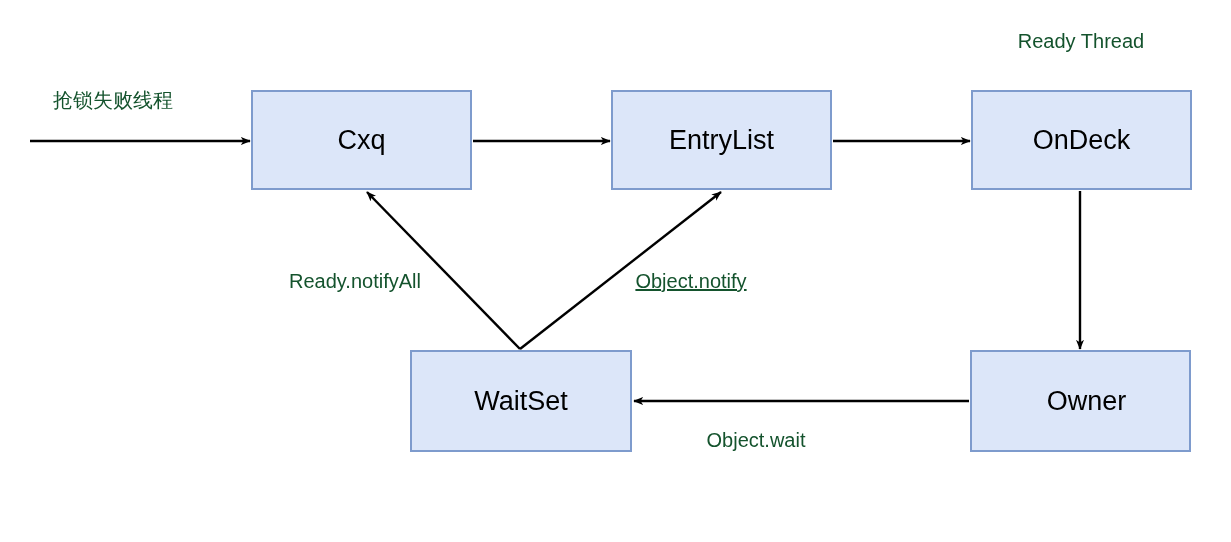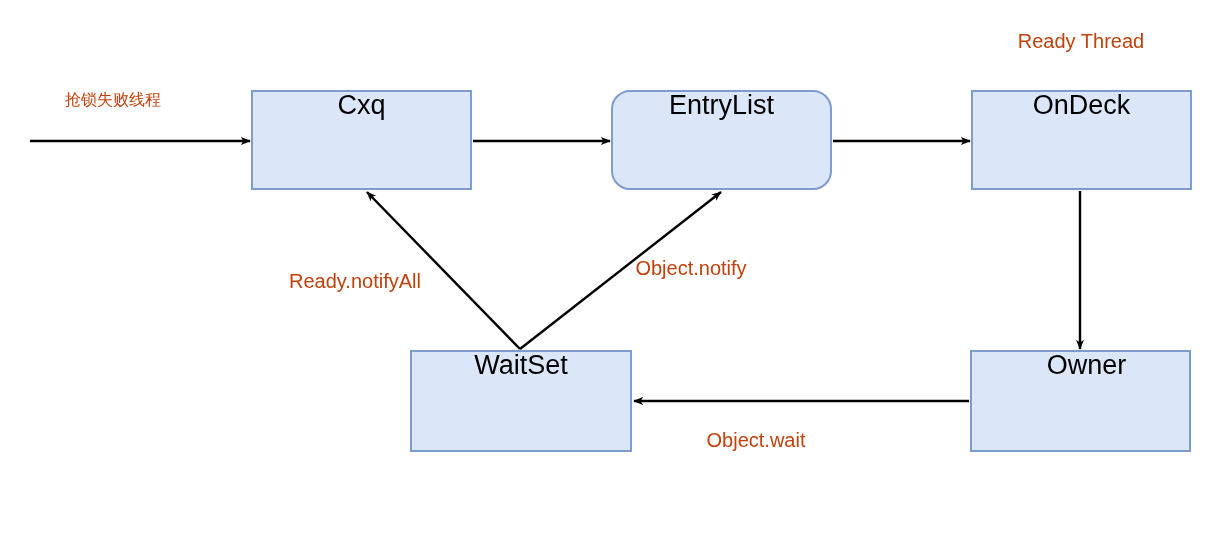--- a/index.html
+++ b/index.html
@@ -25,42 +25,43 @@
     width: 1231px;
     height: 542px;
     pointer-events: none;
   }
   .node {
     position: absolute;
     box-sizing: border-box;
     background: #dce6f9;
     border: 2px solid #7e9bcd;
     display: flex;
+    align-items: center;
     justify-content: center;
     color: #000000;
     font-size: 27px;
     font-weight: 400;
     letter-spacing: 0px;
     line-height: 1;
   }
   .node-label {
     display: block;
     white-space: nowrap;
   }
   .free-label {
     position: absolute;
-    color: #c2410c;
+    color: #14532d;
     font-size: 20px;
     line-height: 1;
     white-space: nowrap;
     transform: translate(-50%, -50%);
   }
   .free-label.cjk {
     font-family: "DejaVu Sans", "Liberation Sans", sans-serif;
-    font-size: 16px;
+    font-size: 20px;
   }
 </style>
 </head>
 <body>
 
 <div id="canvas">
 
   <svg id="edges" viewBox="0 0 1231 542" width="1231" height="542" xmlns="http://www.w3.org/2000/svg">
     <defs>
       <marker id="arrowhead" markerWidth="10" markerHeight="8" refX="9.2" refY="4" orient="auto" markerUnits="userSpaceOnUse">
@@ -80,21 +81,21 @@
 
     <line x1="520" y1="349" x2="367" y2="192" stroke="#000000" stroke-width="2.4" marker-end="url(#arrowhead)"></line>
 
     <line x1="520" y1="349" x2="721" y2="192" stroke="#000000" stroke-width="2.4" marker-end="url(#arrowhead)"></line>
   </svg>
 
   <div class="node" style="left:251px; top:90px; width:221px; height:100px;">
     <span class="node-label">Cxq</span>
   </div>
 
-  <div class="node" style="left:611px; top:90px; width:221px; height:100px;border-radius:19px;">
+  <div class="node" style="left:611px; top:90px; width:221px; height:100px;">
     <span class="node-label">EntryList</span>
   </div>
 
   <div class="node" style="left:410px; top:350px; width:222px; height:102px;">
     <span class="node-label">WaitSet</span>
   </div>
 
   <div class="node" style="left:971px; top:90px; width:221px; height:100px;">
     <span class="node-label">OnDeck</span>
   </div>
@@ -102,18 +103,18 @@
   <div class="node" style="left:970px; top:350px; width:221px; height:102px;padding-left:12px;">
     <span class="node-label">Owner</span>
   </div>
 
   <div class="free-label cjk" style="left:113px; top:100px;">抢锁失败线程</div>
 
   <div class="free-label" style="left:1081px; top:41px;">Ready Thread</div>
 
   <div class="free-label" style="left:355px; top:281px;">Ready.notifyAll</div>
 
-  <div class="free-label" style="left:691px; top:268px;">Object.notify</div>
+  <div class="free-label" style="left:691px; top:281px;text-decoration:underline;">Object.notify</div>
 
   <div class="free-label" style="left:756px; top:440px;">Object.wait</div>
 
 
 </div>
 
 </body></html>

